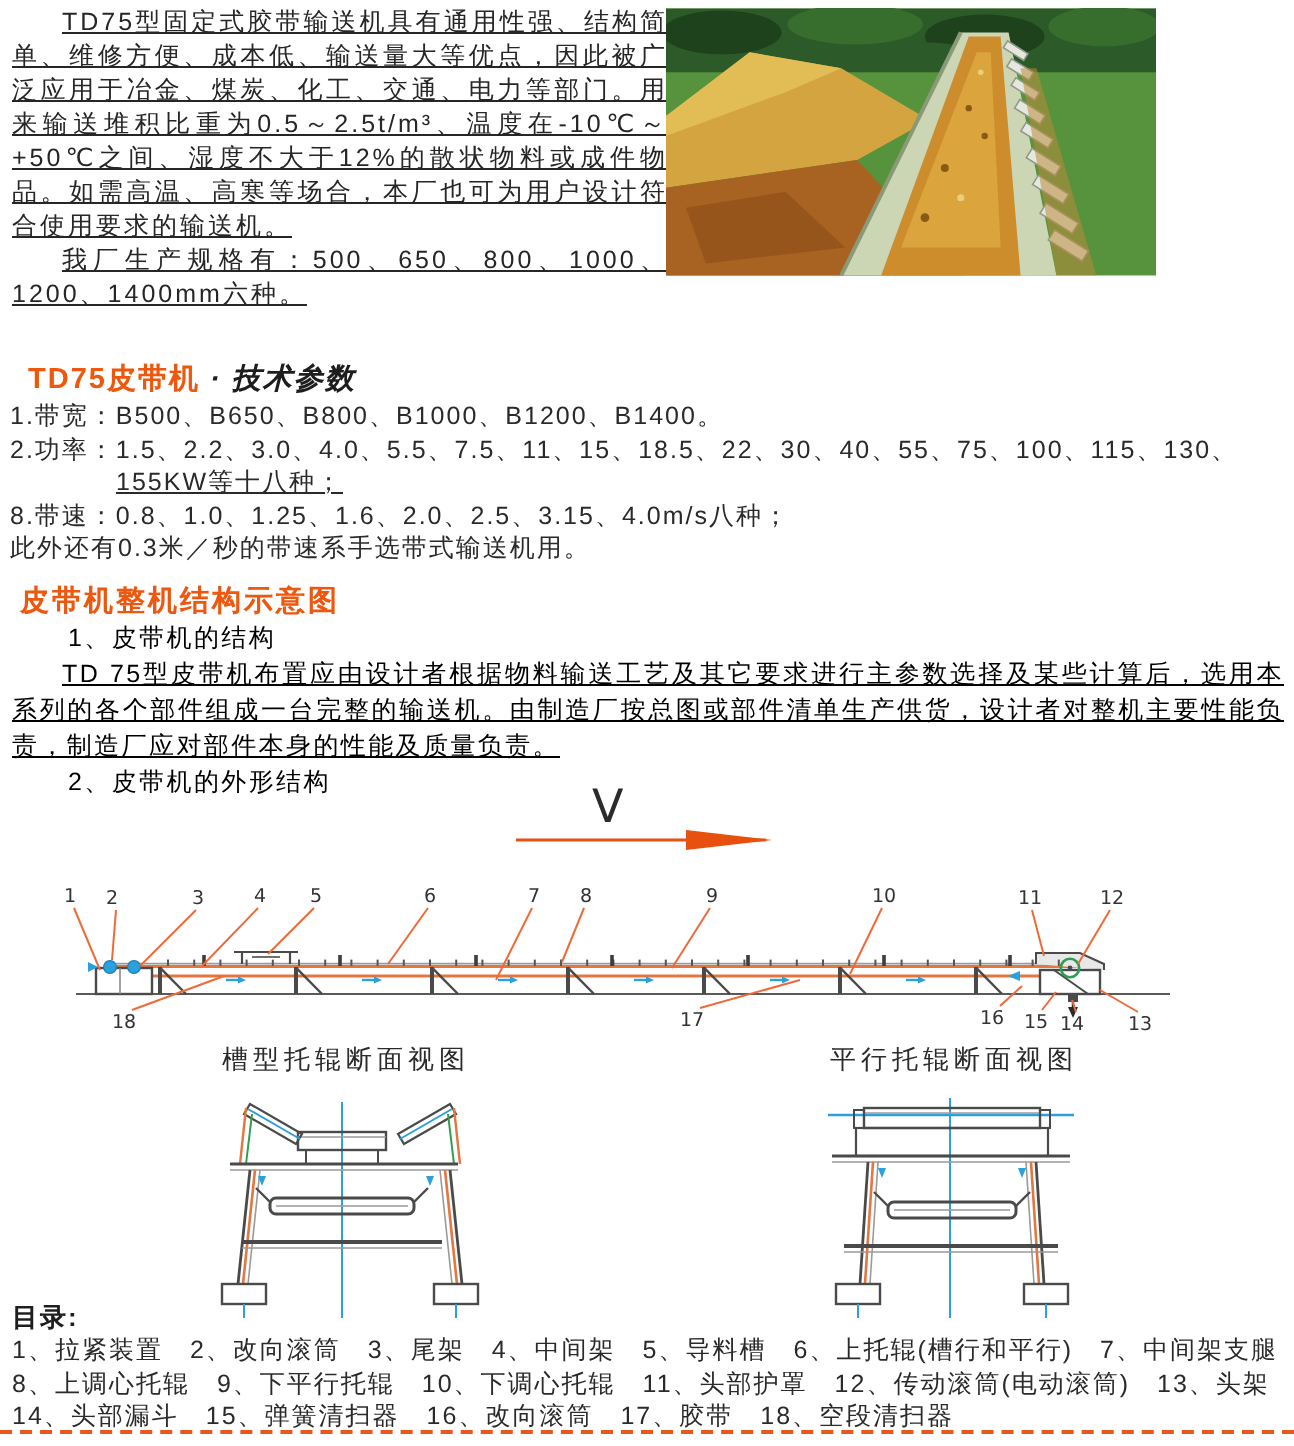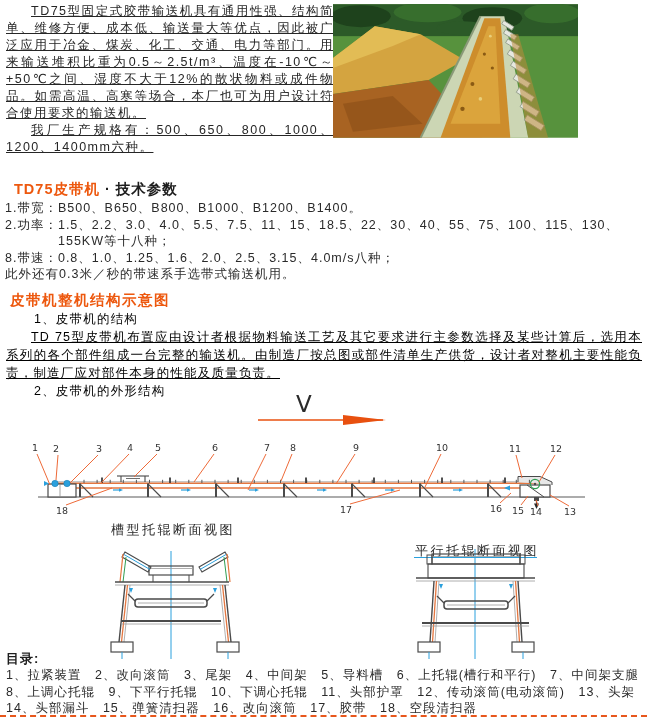--- a/index.html
+++ b/index.html
@@ -9,24 +9,24 @@
   }
   .abs{position:absolute;}
   
   .intro{left:6px;top:3px;width:328px;font-size:12.5px;line-height:17px;letter-spacing:1.5px;text-align:justify;color:#262626;text-decoration:underline;}
   .intro p{margin:0;text-indent:2em;}
   
   .photo{left:333px;top:4px;width:245px;height:134px;}
   
   .h-tech{left:14px;top:180px;font-size:14.5px;font-weight:bold;letter-spacing:1px;}
   .h-tech .brand{color:#ed580e;}
-  .h-tech .rest{color:#1d1d1d;}
+  .h-tech .rest{color:#1d1d1d;font-style:italic;}
   .tech-lines{left:5px;top:200px;width:640px;font-size:12.5px;line-height:16.5px;letter-spacing:1px;color:#2a2a2a;}
   .tech-lines div{white-space:nowrap;}
-  .tech-lines div.indent{padding-left:53px;}
+  .tech-lines div.indent{padding-left:53px;text-decoration:underline;}
   
   .h-struct{left:10px;top:291px;font-size:14.5px;font-weight:bold;color:#ed580e;letter-spacing:1.5px;}
   .struct{left:6px;top:310px;width:636px;font-size:12.5px;line-height:18px;letter-spacing:1.2px;color:#000000;}
   .struct .sub{padding-left:28px;}
   .struct p{margin:0;text-indent:2em;text-align:justify;text-decoration:underline;}
   
   .v-label{left:296px;top:391px;font-size:23px;color:#2b2b2b;font-family:"DejaVu Sans",sans-serif;}
   .v-arrow{left:257px;top:413px;}
   
   .sideview{left:0px;top:438px;}
@@ -34,21 +34,21 @@
   .callout-num{font-family:"DejaVu Sans",sans-serif;font-size:9.5px;fill:#333;text-anchor:middle;}
   .tick{stroke:#555;stroke-width:1;}
   .bracket{stroke:#3d3d3d;stroke-width:1.8;}
   .bluemark{stroke:#2aa0dd;stroke-width:1.2;}
   .bluefill{fill:#2aa0dd;}
   .leg-v{stroke:#4a4a4a;stroke-width:2;}
   .leg-d{stroke:#4a4a4a;stroke-width:1.2;}
   
   .caption{font-size:13px;font-weight:normal;letter-spacing:2.5px;color:#2b2b2b;text-align:center;width:170px;}
   .cap-left{left:88px;top:521px;}
-  .cap-right{left:392px;top:542px;}
+  .cap-right{left:392px;top:521px;}
   
   .cross-left{left:105px;top:545px;}
   .cross-right{left:408px;top:545px;}
   .cs-gray{stroke:#4a4a4a;fill:none;}
   .cs-light{stroke:#9a9a9a;fill:none;}
   .cs-orange{stroke:#e4763f;fill:none;}
   .cs-blue{stroke:#2aa0dd;fill:none;}
   .cs-green{stroke:#2f9e52;fill:none;}
   
   .catalog-label{left:6px;top:650px;font-size:13px;font-weight:bold;color:#1e1e1e;letter-spacing:1px;}

